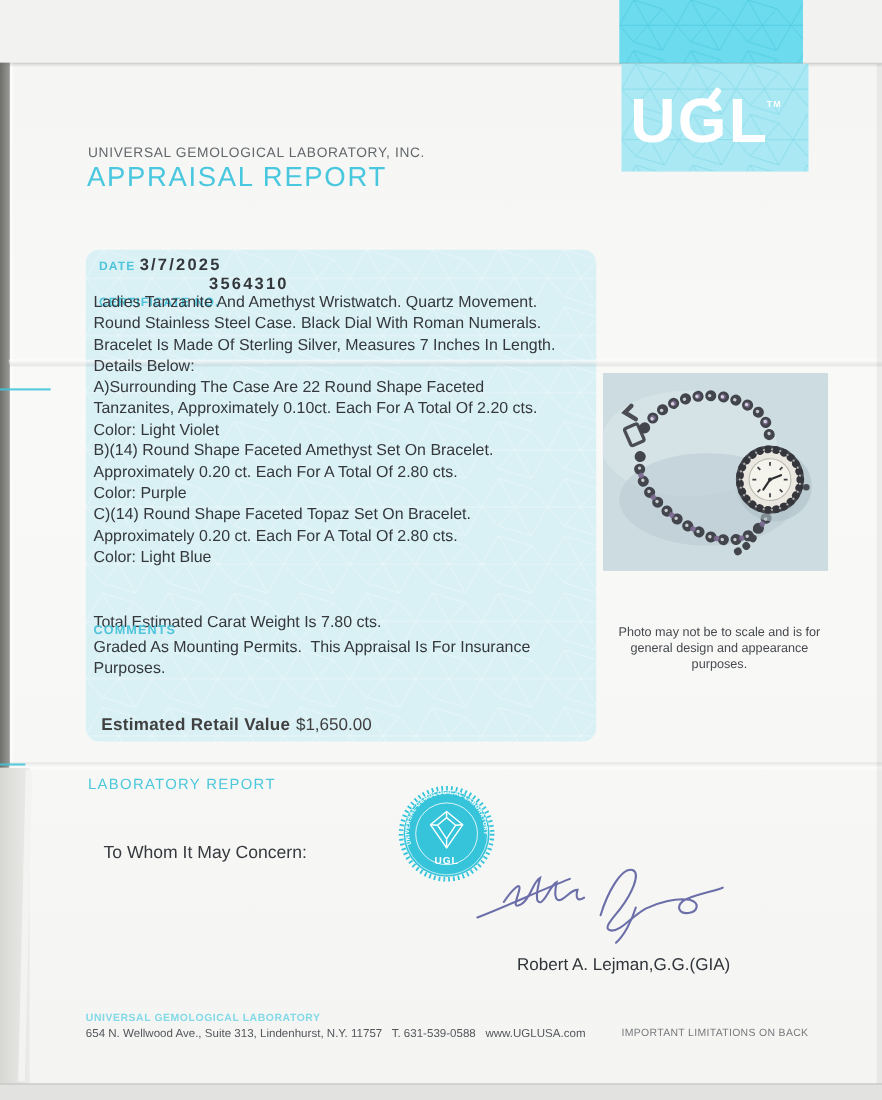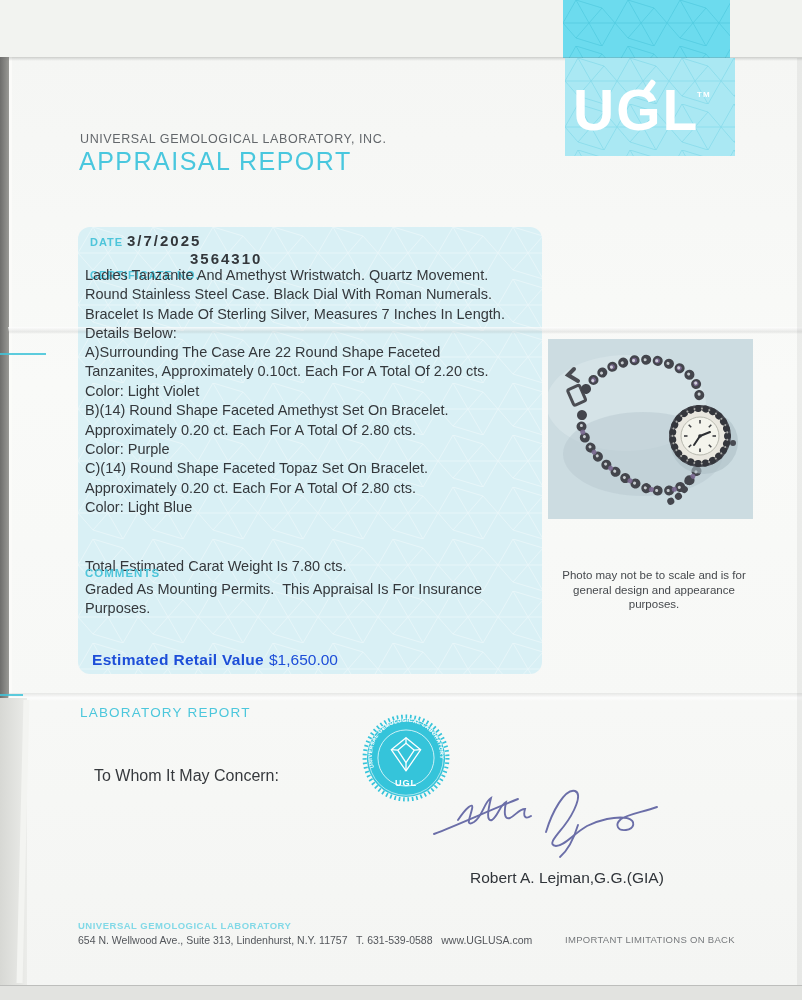--- a/index.html
+++ b/index.html
@@ -52,21 +52,21 @@
   .date-label{left:90px;top:236px;}
   .date-value{left:127px;top:232px;font-size:15px;font-weight:bold;color:#33373b;letter-spacing:2px;}
   .cert-label{left:90px;top:253px;margin-top:16px;}
   .cert-value{left:190px;top:250px;font-size:15px;font-weight:bold;color:#33373b;letter-spacing:2px;}
   .bodytext{font-size:14.5px;line-height:19.4px;color:#34383c;white-space:pre;}
   .description{left:85px;top:266px;}
   .details{left:85px;top:343px;}
   .total-line{left:85px;top:529px;margin-top:28px;}
   .comments-label{left:85px;top:567px;font-size:11.5px;}
   .comments-text{left:85px;top:580px;}
-  .retail-line{left:92px;top:651px;font-size:15.5px;color:#1d4ed8;}
+  .retail-line{left:92px;top:651px;font-size:15.5px;color:#404040;}
   .retail-line .rl-label{font-weight:bold;letter-spacing:.3px;}
   .retail-line .rl-value{margin-left:5px;}
 
   
   .photo-box{left:548px;top:339px;width:205px;height:180px;box-shadow:0 0 0 1px rgba(255,255,255,.6) inset;}
   .photo-disclaimer{left:552px;top:568px;width:204px;font-size:11.5px;line-height:14.5px;color:#46494d;
     text-align:center;white-space:pre-line;}
   .methodology{left:560px;top:600px;width:195px;font-size:11px;line-height:14.8px;color:#9b9fa1;white-space:pre;}
 
   

